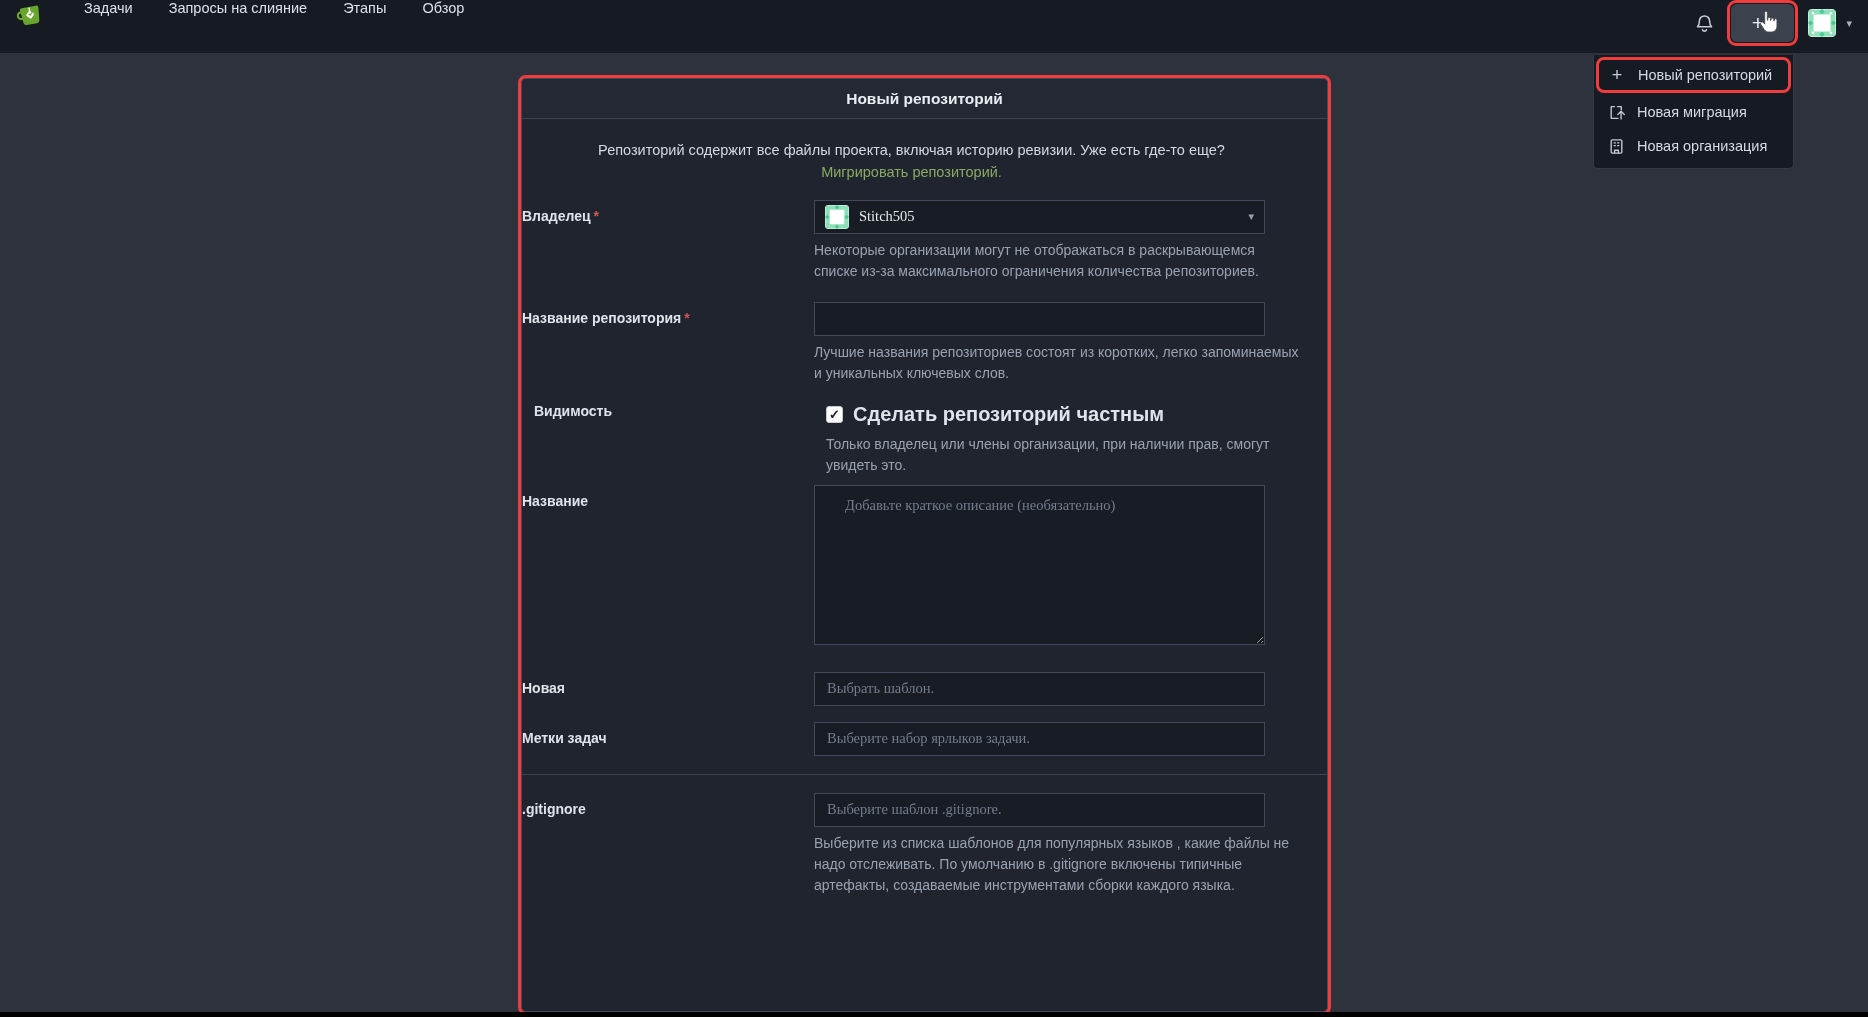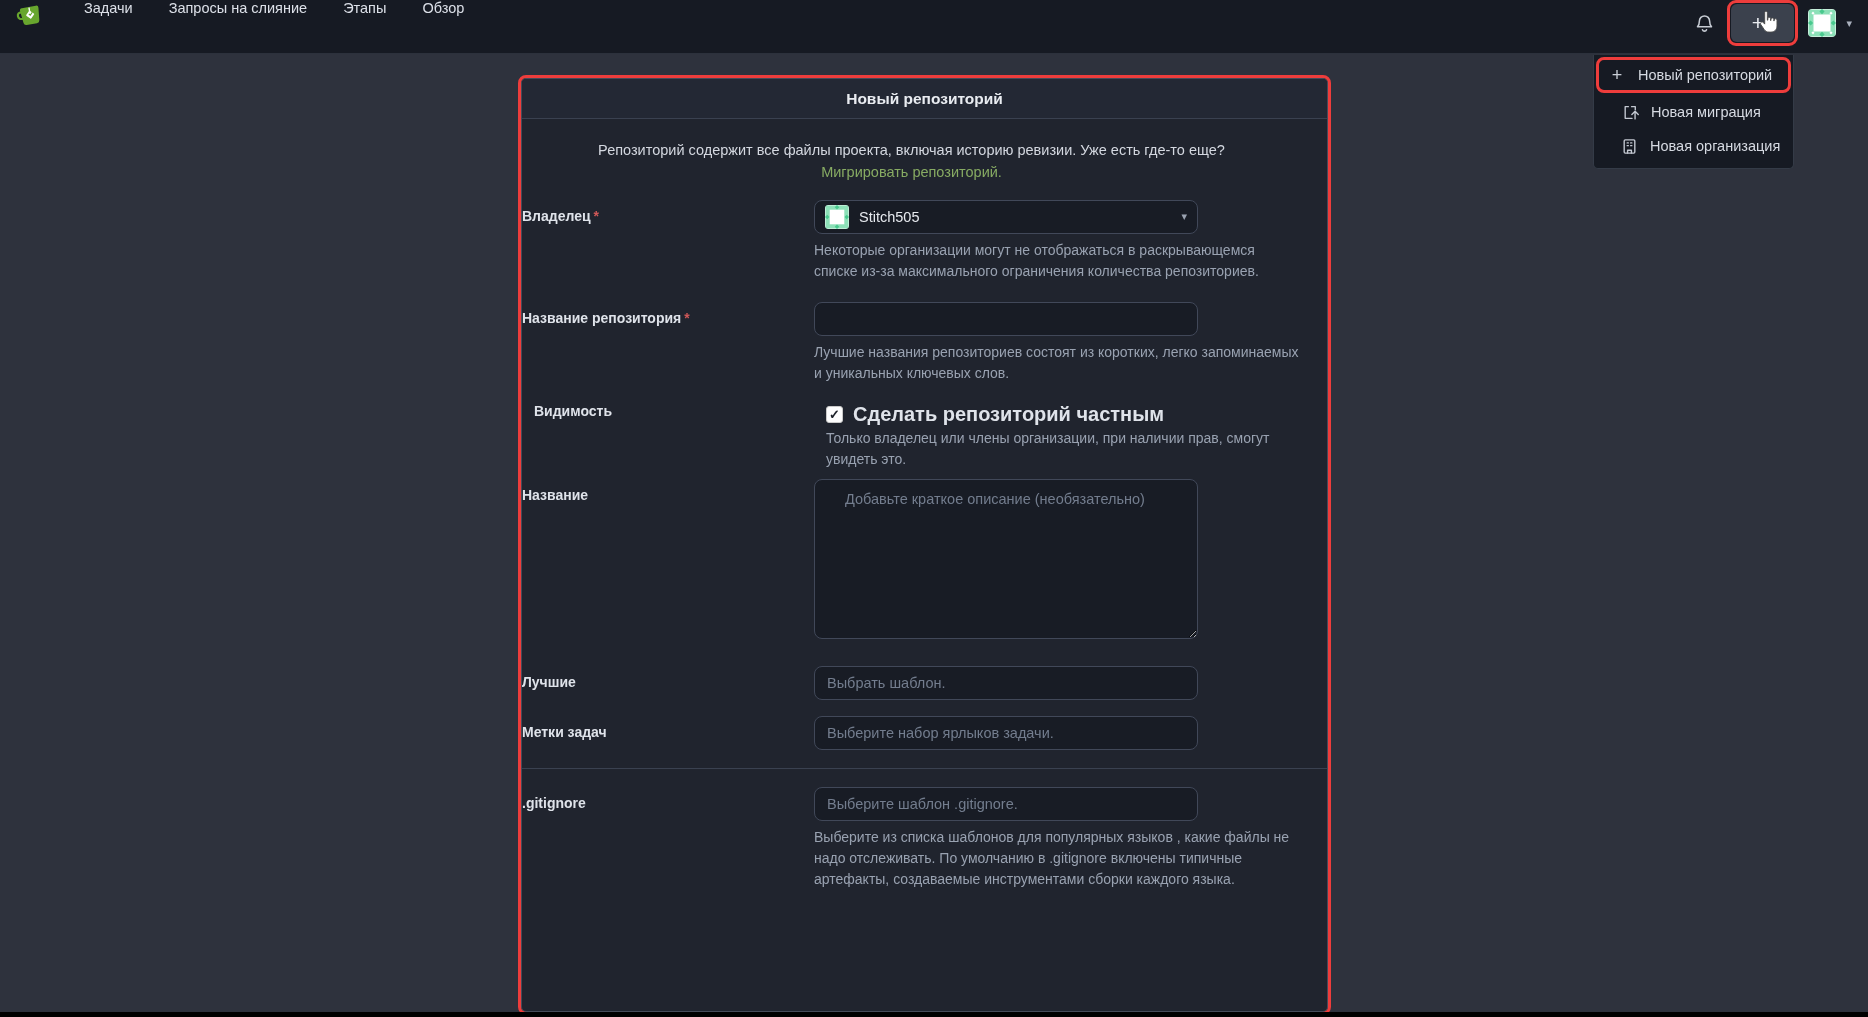--- a/index.html
+++ b/index.html
@@ -45,21 +45,21 @@
   .cursor-hand{position:absolute;left:27px;top:5px;pointer-events:none;}
   .avatar{width:28px;height:28px;border-radius:4px;overflow:hidden;cursor:pointer;line-height:0;}
   .nav-caret{color:#aab1bd;font-size:11px;cursor:pointer;}
   
   .create-menu{
     position:absolute;top:55px;left:1593px;width:201px;
     background:#161a23;border:1px solid #343b47;border-top:none;
     border-radius:0 0 5px 5px;padding:2px 0 5px;z-index:40;
   }
   .menu-item{
-    display:flex;align-items:center;gap:12px;height:34px;padding:0 27px;
+    display:flex;align-items:center;gap:12px;height:34px;padding:0 13px;
     color:#d6dae2;font-size:14.5px;cursor:pointer;white-space:nowrap;
   }
   .menu-item .mi-icon{width:18px;display:flex;align-items:center;justify-content:center;color:#c9ced6;font-size:18px;line-height:1;}
   .annotated-item{border:3px solid var(--red);border-radius:8px;margin:0 2px 2px;}
   .annotated-item .menu-item{height:30px;padding:0 9px;}
   
   .form-box{
     position:absolute;left:521px;top:78px;width:807px;height:934px;
     background:var(--box-bg);border:1px solid var(--box-border);border-radius:5px;
     outline:3px solid var(--red);z-index:10;overflow:hidden;
@@ -77,24 +77,24 @@
   .green-link{color:var(--green);cursor:pointer;text-decoration:none;}
   .frow{display:flex;}
   .flabel{
     width:292px;min-width:292px;text-align:left;padding-right:22px;padding-top:8px;
     color:var(--label-col);font-size:14px;font-weight:700;white-space:nowrap;
   }
   .flabel.top{padding-top:2px;}
   .req{color:#d05858;margin-left:3px;font-weight:700;}
   .ffield{flex:1;max-width:492px;}
   .text-input,.select,.form-textarea{
-    width:384px;height:34px;background:var(--input-bg);
-    border:1px solid var(--input-border);border-radius:8px;
+    width:451px;height:34px;background:var(--input-bg);
+    border:1px solid var(--input-border);border-radius:0;
     color:#e2e5ea;font-size:14.5px;padding:0 12px;outline:none;
-    font-family:Liberation Sans, sans-serif;
+    font-family:Liberation Serif, serif;
   }
   .text-input::placeholder,.form-textarea::placeholder{color:var(--placeholder-col);opacity:1;}
   .select{display:flex;align-items:center;gap:10px;padding:0 10px;cursor:pointer;}
   .select .sel-caret{margin-left:auto;color:#9aa2b0;font-size:11px;}
   .avatar-sm{width:24px;height:24px;border-radius:3px;overflow:hidden;line-height:0;}
   .sel-value{color:#e6e9ee;}
   .help{color:var(--help-col);font-size:14px;line-height:21px;margin-top:6px;max-width:492px;}
   .checkbox-row{display:flex;align-items:center;gap:10px;padding-top:2px;}
   .checkbox{
     width:17px;height:17px;background:#fdfdfd;border:1px solid #c9c9c9;border-radius:3px;
@@ -246,33 +246,33 @@
 
     <div class="frow mb-vis">
       <div class="flabel top">Видимость</div>
       <div class="ffield">
         <div class="checkbox-row">
           <span class="checkbox">
               <span>✓</span>
             </span>
           <span class="cb-label">Сделать репозиторий частным</span>
         </div>
-        <div class="help" style="margin-top:2px;">Только владелец или члены организации, при наличии прав, смогут увидеть это.</div>
+        <div class="help" style="margin-top:8px;">Только владелец или члены организации, при наличии прав, смогут увидеть это.</div>
       </div>
     </div>
 
     <div class="frow mb-desc">
       <div class="flabel">Название</div>
       <div class="ffield">
         <textarea class="form-textarea" placeholder="Добавьте краткое описание (необязательно)" style=""></textarea>
       </div>
     </div>
 
     <div class="frow mb-tpl">
-      <div class="flabel">Лучшие</div>
+      <div class="flabel">Новая</div>
       <div class="ffield">
         <input class="text-input" type="text" placeholder="Выбрать шаблон." style="">
       </div>
     </div>
 
     <div class="frow">
       <div class="flabel">Метки задач</div>
       <div class="ffield">
         <input class="text-input" type="text" placeholder="Выберите набор ярлыков задачи." style="">
       </div>

